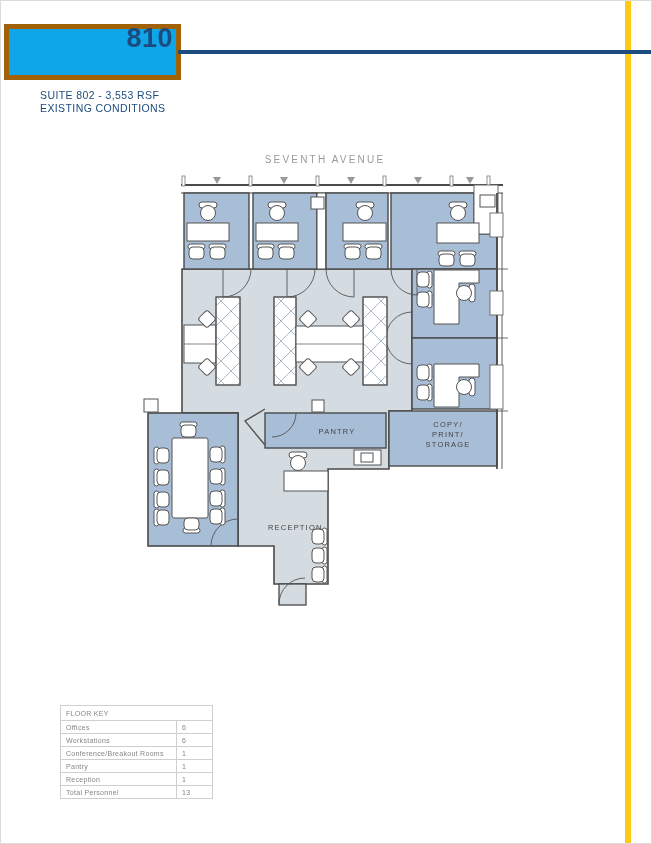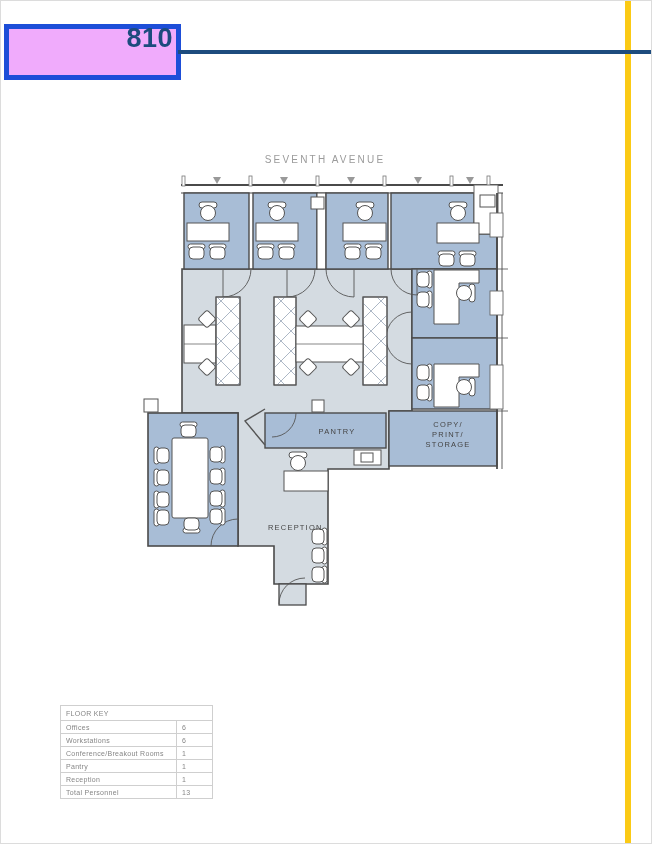--- a/index.html
+++ b/index.html
@@ -4,21 +4,21 @@
 <style>
   html,body{margin:0;padding:0;background:#fff;}
   .page{
     position:relative;width:652px;height:844px;background:#fff;
     border:1px solid #dcdcdc;box-sizing:border-box;overflow:hidden;
     font-family:"Liberation Sans", sans-serif;
   }
   
   .gold-vline{position:absolute;left:624px;top:0;width:6px;height:844px;background:#FBCA15;}
   .navy-hline{position:absolute;left:177px;top:49px;width:475px;height:4px;background:#1D4C7E;}
-  .logo-box{position:absolute;left:3px;top:23px;width:167px;height:46px;border:5px solid #1d4ed8;background:#f0abfc;}
+  .logo-box{position:absolute;left:3px;top:23px;width:167px;height:46px;border:5px solid #a16207;background:#0ea5e9;}
   .logo-810{position:absolute;right:3px;top:-4px;font-weight:bold;font-size:27px;color:#1C4B7E;line-height:1;letter-spacing:0.5px;}
   .logo-seventh{position:absolute;right:2px;top:20px;font-weight:bold;font-size:28px;color:#1C4B7E;line-height:1;letter-spacing:0.5px;}
   .subtitle{position:absolute;left:39px;top:88px;font-size:10.5px;line-height:12.5px;color:#1C4B7E;letter-spacing:0.4px;}
   
   .plan{position:absolute;left:140px;top:145px;width:375px;height:470px;}
   .plan text{font-family:"Liberation Sans", sans-serif;}
   .street{font-size:10px;fill:#9B9B9B;letter-spacing:2.2px;}
   .lbl{font-size:7.5px;fill:#454545;letter-spacing:1.2px;}
   
   .floor-key{position:absolute;left:59px;top:704px;width:153px;border-collapse:collapse;
@@ -33,20 +33,24 @@
 
 <div class="page">
 
   <div class="gold-vline"></div>
 
   <div class="logo-box">
     <div class="logo-810">810</div>
   </div>
   <div class="navy-hline"></div>
 
+  <div class="subtitle">
+    <div>SUITE 802 - 3,553 RSF</div>
+    <div>EXISTING CONDITIONS</div>
+  </div>
 
   <svg class="plan" viewBox="140 145 375 470">
     <defs>
       <pattern id="hatch" width="20" height="20" patternUnits="userSpaceOnUse">
         <path d="M0,0 L20,20 M20,0 L0,20" stroke="#8A9AAD" stroke-width="0.7"></path>
       </pattern>
       <g id="chair">
         <rect x="-1" y="0" width="17" height="5" rx="2.5" fill="#fff" stroke="#555" stroke-width="1"></rect>
         <rect x="0" y="3" width="15" height="12" rx="4" fill="#fff" stroke="#555" stroke-width="1"></rect>
       </g>

